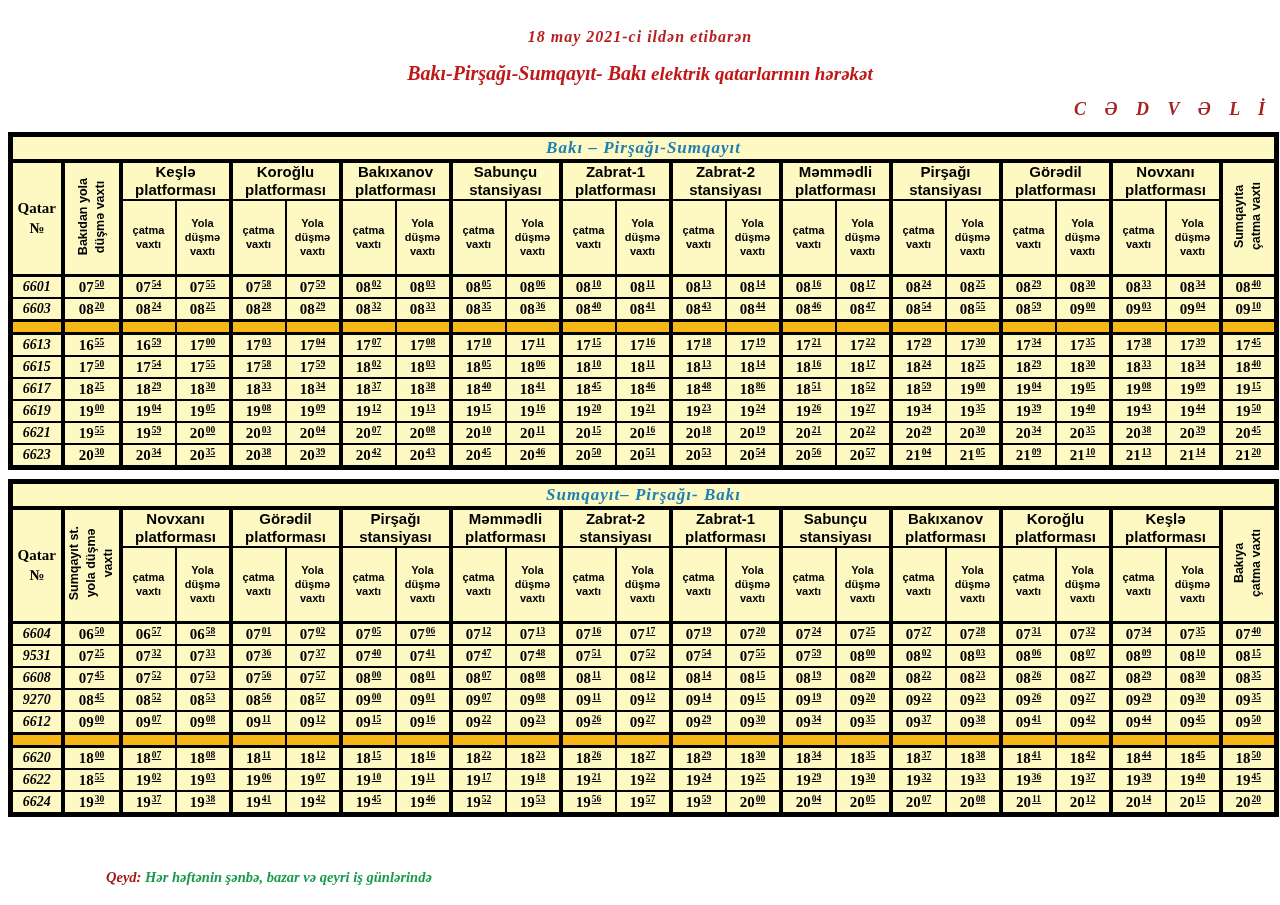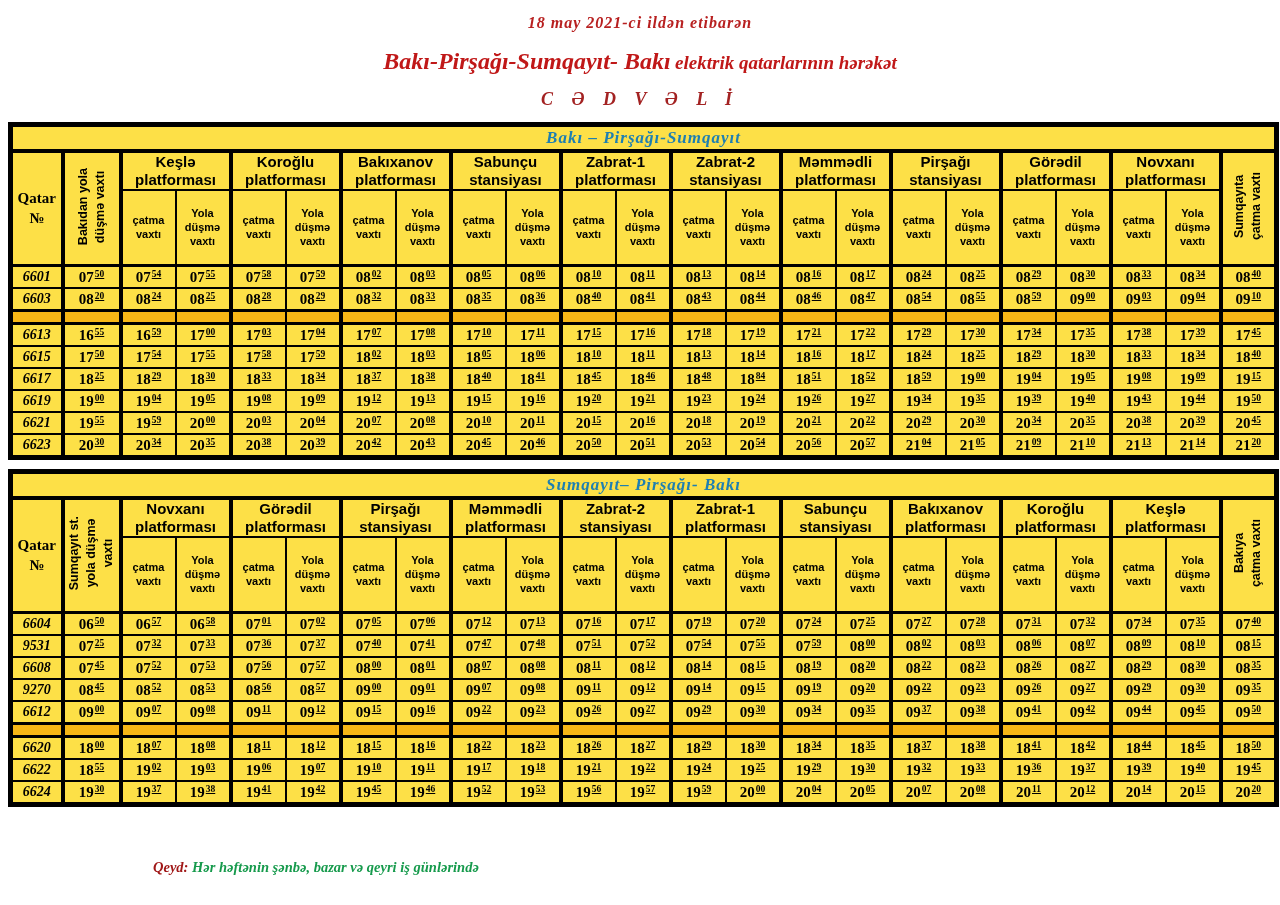--- a/index.html
+++ b/index.html
@@ -7,46 +7,46 @@
   body {
     width: 1280px; height: 905px; overflow: hidden;
     font-family: "Liberation Sans", sans-serif;
     color: #000;
   }
   .page { padding: 4px 8px 0 8px; }
 
   
   header { text-align: center; }
   .t1 {
-    margin-top: 10px;
+    margin-top: 24px;
     font-family: "Liberation Serif", serif;
     font-style: italic; font-weight: bold;
     font-size: 16px; color: #b82020; letter-spacing: 1px;
   }
   .t2 { margin-top: 16px; color: #c01818; }
   .t2a {
     font-family: "Liberation Serif", serif;
-    font-style: italic; font-weight: bold; font-size: 24px;
+    font-style: italic; font-weight: bold; font-size: 20px;
   }
   .t2b {
     font-family: "Liberation Serif", serif;
     font-style: italic; font-weight: bold; font-size: 19px;
   }
   .t3 {
     margin: 14px 0 12px 0;
     font-family: "Liberation Serif", serif;
     font-style: italic; font-weight: bold;
-    font-size: 18px; letter-spacing: 7px; color: #a32222;
+    font-size: 18px; letter-spacing: 7px; color: #a32222; text-align: right;
   }
 
   
   table.tt {
     border-collapse: collapse; table-layout: fixed;
     width: 1264px; margin: 0 auto 9px auto;
-    border: 5px solid #000; background: #fde047;
+    border: 5px solid #000; background: #fef9c3;
   }
   .tt th, .tt td {
     border: 2px solid #000; padding: 0;
     text-align: center; vertical-align: middle; overflow: hidden;
   }
   .tt .gl { border-left: 4px solid #000; }
 
   .tt .tbl-title {
     height: 26px;
     font-family: "Liberation Serif", serif;
@@ -97,21 +97,21 @@
   }
 
   
   footer {
     margin: 3px 0 0 98px;
     font-family: "Liberation Serif", serif;
     font-style: italic; font-weight: bold;
     font-size: 14.5px; line-height: 1.4;
     white-space: pre-wrap;
   }
-  .qeyd { color: #a01818; margin-left: 47px; }
+  .qeyd { color: #a01818; }
   .note-intro { color: #169a4c; }
 </style>
 </head>
 <body>
 
 <div class="page">
 
   <header>
     <div class="t1">18 may  2021-ci ildən etibarən</div>
     <div class="t2">
@@ -366,21 +366,21 @@
             <td class="tm"><span>18</span><sup>30</sup></td>
             <td class="tm gl"><span>18</span><sup>33</sup></td>
             <td class="tm"><span>18</span><sup>34</sup></td>
             <td class="tm gl"><span>18</span><sup>37</sup></td>
             <td class="tm"><span>18</span><sup>38</sup></td>
             <td class="tm gl"><span>18</span><sup>40</sup></td>
             <td class="tm"><span>18</span><sup>41</sup></td>
             <td class="tm gl"><span>18</span><sup>45</sup></td>
             <td class="tm"><span>18</span><sup>46</sup></td>
             <td class="tm gl"><span>18</span><sup>48</sup></td>
-            <td class="tm"><span>18</span><sup>84</sup></td>
+            <td class="tm"><span>18</span><sup>86</sup></td>
             <td class="tm gl"><span>18</span><sup>51</sup></td>
             <td class="tm"><span>18</span><sup>52</sup></td>
             <td class="tm gl"><span>18</span><sup>59</sup></td>
             <td class="tm"><span>19</span><sup>00</sup></td>
             <td class="tm gl"><span>19</span><sup>04</sup></td>
             <td class="tm"><span>19</span><sup>05</sup></td>
             <td class="tm gl"><span>19</span><sup>08</sup></td>
             <td class="tm"><span>19</span><sup>09</sup></td>
             <td class="tm gl"><span>19</span><sup>15</sup></td>
           </tr>

